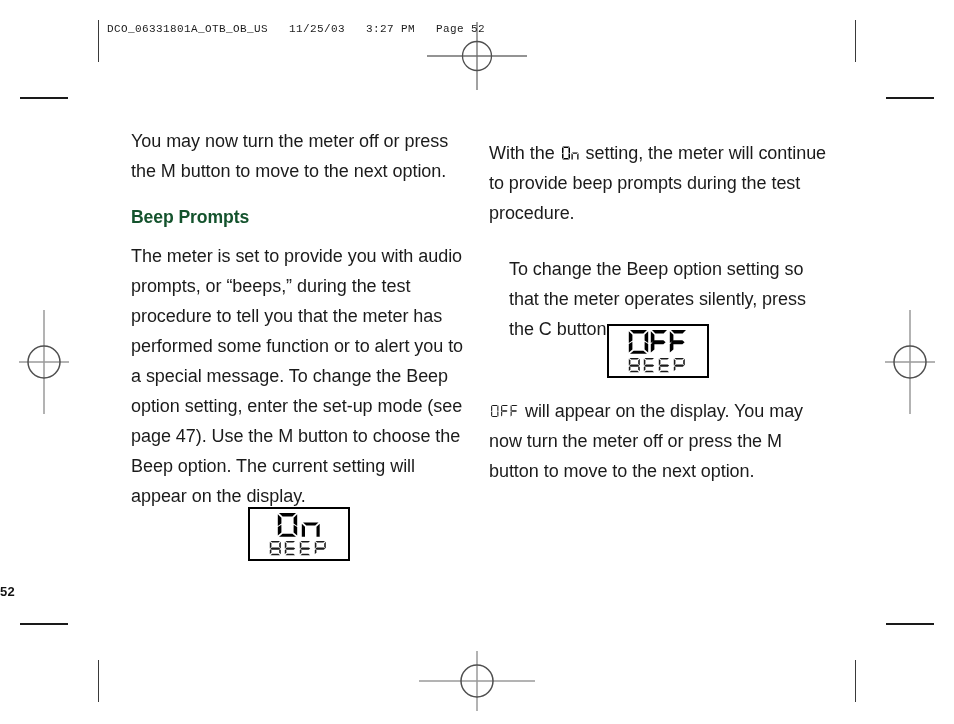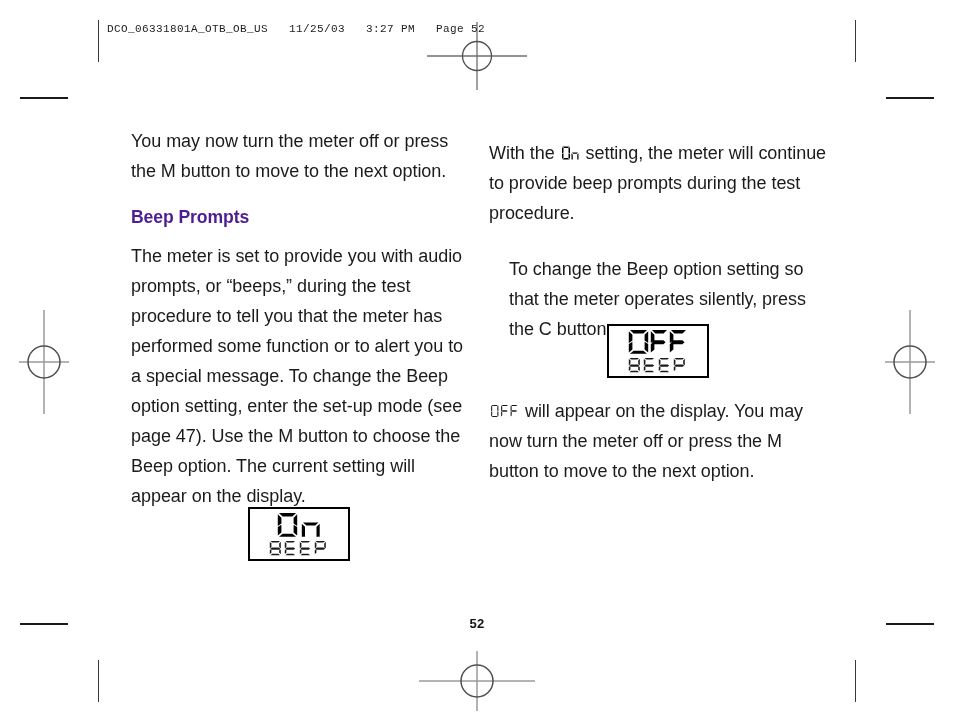--- a/index.html
+++ b/index.html
@@ -61,21 +61,21 @@
     line-height: 30px;
     letter-spacing: -0.05px;
   }
   p.body.tight { margin-bottom: 0; }
 
   h2.heading {
     margin: 21px 0 13px 0;
     font-size: 17.6px;
     font-weight: bold;
     letter-spacing: -0.1px;
-    color: #4c1d95;
+    color: #14532d;
   }
 
   
   .lcd-inline {
     display: inline-block;
     vertical-align: -2px;
     margin: 0 1px;
   }
   .lcd-inline svg { display: block; }
 
@@ -93,23 +93,23 @@
   .lcd-box svg { display: block; }
   .lcd-main { margin-bottom: 1px; }
 
   .lcd-box-on  { left: 248px; top: 507px;  width: 102px; height: 54px; }
   .lcd-box-off { left: 607px; top: 324px;  width: 102px; height: 54px; }
 
   
   .folio {
     position: absolute;
     left: 0;
-    top: 616px;
+    top: 584px;
     width: 954px;
-    text-align: center;
+    text-align: left;
     font-size: 13px;
     font-weight: bold;
     color: #141414;
     letter-spacing: 0.2px;
   }
 </style>
 </head>
 <body>
 
 <div class="page">

